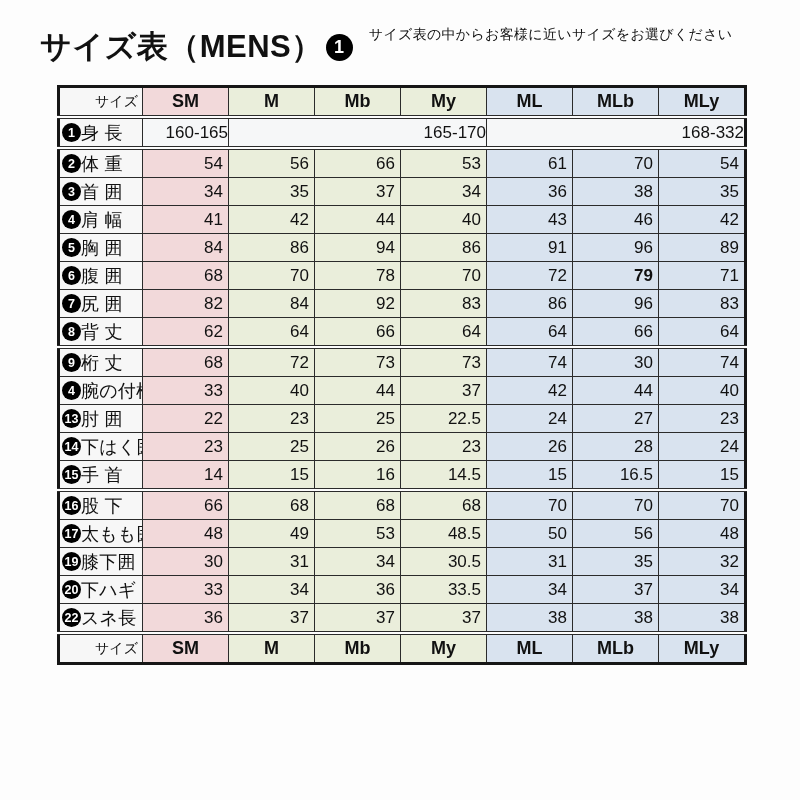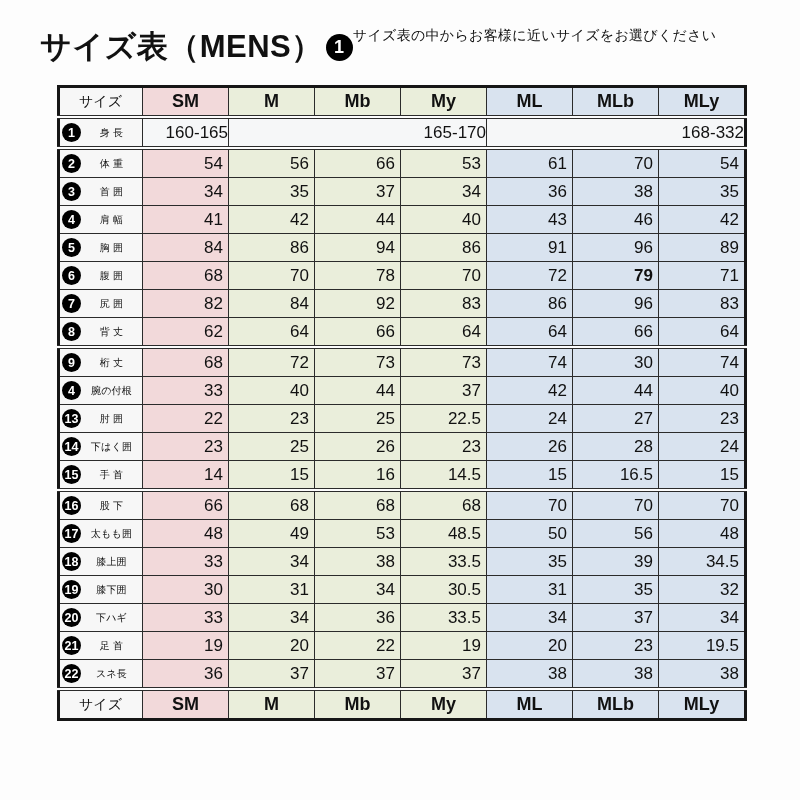--- a/index.html
+++ b/index.html
@@ -1,21 +1,21 @@
 <!DOCTYPE html>
 <html style="--pink: #f2d9da; --green: #eaeedb; --blue: #d9e3ef; --label-bg: #f7f7f7; --row1-bg: #f6f7f8; --border: #2b2b2b;"><head>
 <meta charset="utf-8">
 <style>
   html,body{margin:0;padding:0;}
   body{
     width:800px;height:800px;overflow:hidden;
     background:#fdfdfd;color:#111;
     font-family:"Liberation Sans","DejaVu Sans",sans-serif;
   }
-  .header-bar{display:flex;align-items:center;gap:0;margin:26px 0 0 40px;}
+  .header-bar{display:flex;align-items:flex-start;gap:16px;margin:26px 0 0 40px;}
   .page-title{margin:0;font-size:31px;font-weight:bold;letter-spacing:.5px;display:flex;align-items:center;}
   .title-badge{
     width:27px;height:27px;border-radius:50%;background:#000;color:#fff;
     font-size:18px;font-weight:bold;display:inline-flex;align-items:center;justify-content:center;
     margin-left:3px;flex:0 0 27px;
   }
   .subtitle{margin:0 0 22px 0;font-size:14px;letter-spacing:.3px;}
 
   table{
     border-collapse:collapse;table-layout:fixed;width:687px;
@@ -24,35 +24,35 @@
   }
   td{
     height:27px;padding:0;border:1px solid var(--border);
     font-size:17px;white-space:nowrap;overflow:hidden;vertical-align:middle;
   }
   thead td{border-bottom:4px double var(--border);}
   tbody tr.height-row td{border-bottom:4px double var(--border);}
   tbody tr.sep td{border-top:4px double var(--border);}
   tfoot td{border-top:4px double var(--border);}
 
-  .corner{background:var(--label-bg);text-align:right;padding-right:20px;font-size:14px;}
+  .corner{background:var(--label-bg);text-align:right;padding-right:4px;font-size:14px;}
   .colhead{font-weight:bold;text-align:center;font-size:18px;}
   .c-pink{background:var(--pink);margin-left:16px;}
   .c-green{background:var(--green);}
   .c-blue{background:var(--blue);}
   .c-white{background:var(--row1-bg);}
 
   .label-cell{background:var(--label-bg);}
   .label-inner{display:flex;align-items:center;height:27px;}
   .badge{
     flex:0 0 19px;width:19px;height:19px;border-radius:50%;
     background:#000;color:#fff;font-size:12.5px;font-weight:bold;
     display:inline-flex;align-items:center;justify-content:center;margin-left:2px;
   }
-  .row-label{flex:1;text-align:center;font-size:10px;letter-spacing:.2px;}
+  .row-label{flex:1;font-size:18px;letter-spacing:.2px;}
 
   .val{text-align:right;padding-right:5px;}
   .bv{font-weight:bold;}
   .height-val{text-align:right;}
 </style>
 </head>
 <body>
 
 <div class="header-bar">
   <h1 class="page-title">
@@ -303,35 +303,20 @@
         <td class="val c-green">49</td>
         <td class="val c-green">53</td>
         <td class="val c-green">48.5</td>
         <td class="val c-blue">50</td>
         <td class="val c-blue">56</td>
         <td class="val c-blue">48</td>
       </tr>
       <tr>
         <td class="label-cell">
           <div class="label-inner">
-            <span class="badge">18</span>
-            <span class="row-label">膝上囲</span>
-          </div>
-        </td>
-        <td class="val c-pink">33</td>
-        <td class="val c-green">34</td>
-        <td class="val c-green">38</td>
-        <td class="val c-green">33.5</td>
-        <td class="val c-blue">35</td>
-        <td class="val c-blue">39</td>
-        <td class="val c-blue">34.5</td>
-      </tr>
-      <tr>
-        <td class="label-cell">
-          <div class="label-inner">
             <span class="badge">19</span>
             <span class="row-label">膝下囲</span>
           </div>
         </td>
         <td class="val c-pink">30</td>
         <td class="val c-green">31</td>
         <td class="val c-green">34</td>
         <td class="val c-green">30.5</td>
         <td class="val c-blue">31</td>
         <td class="val c-blue">35</td>
@@ -344,35 +329,20 @@
             <span class="row-label">下ハギ</span>
           </div>
         </td>
         <td class="val c-pink">33</td>
         <td class="val c-green">34</td>
         <td class="val c-green">36</td>
         <td class="val c-green">33.5</td>
         <td class="val c-blue">34</td>
         <td class="val c-blue">37</td>
         <td class="val c-blue">34</td>
-      </tr>
-      <tr>
-        <td class="label-cell">
-          <div class="label-inner">
-            <span class="badge">21</span>
-            <span class="row-label">足 首</span>
-          </div>
-        </td>
-        <td class="val c-pink">19</td>
-        <td class="val c-green">20</td>
-        <td class="val c-green">22</td>
-        <td class="val c-green">19</td>
-        <td class="val c-blue">20</td>
-        <td class="val c-blue">23</td>
-        <td class="val c-blue">19.5</td>
       </tr>
       <tr>
         <td class="label-cell">
           <div class="label-inner">
             <span class="badge">22</span>
             <span class="row-label">スネ長</span>
           </div>
         </td>
         <td class="val c-pink">36</td>
         <td class="val c-green">37</td>

